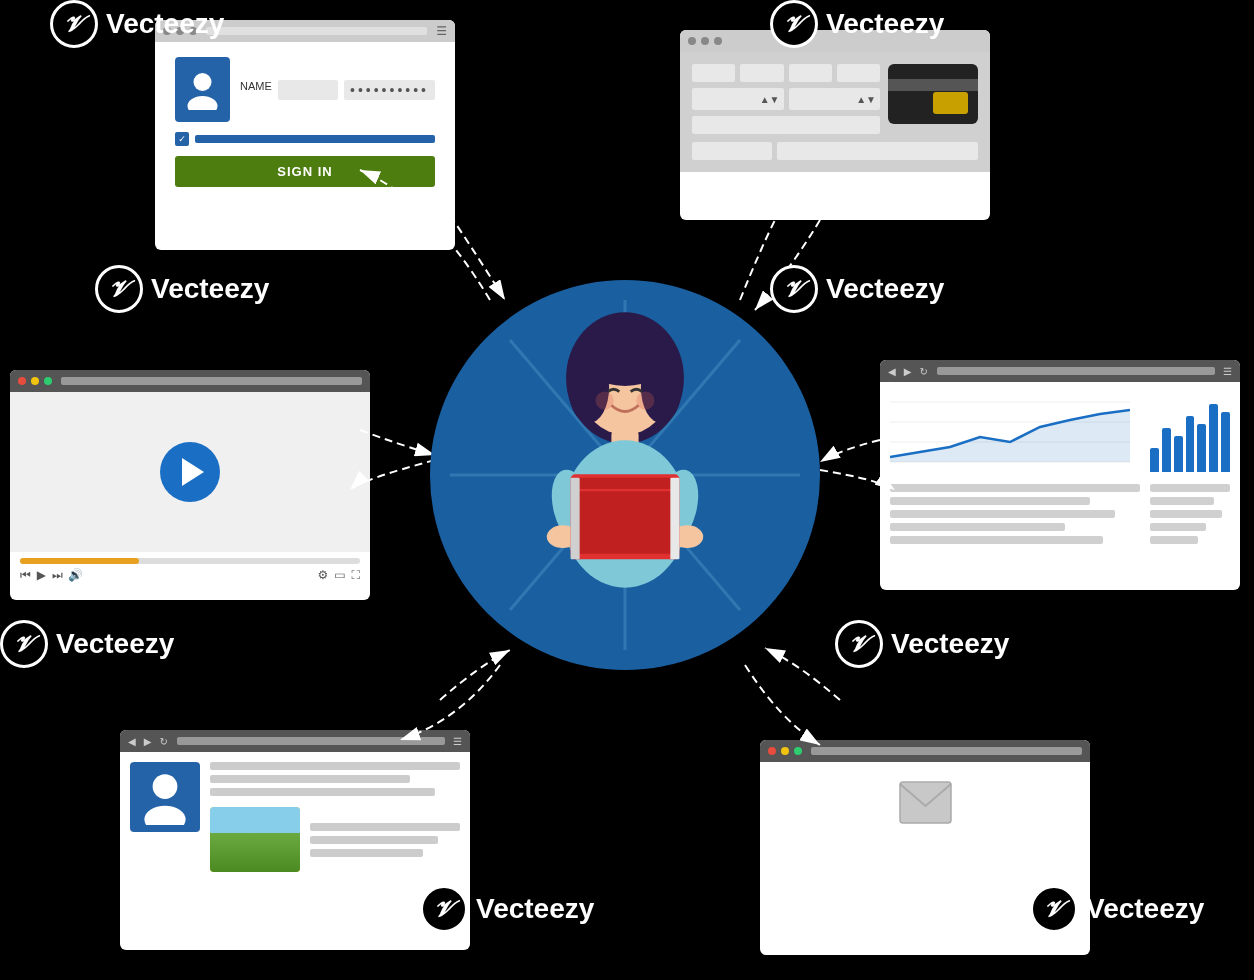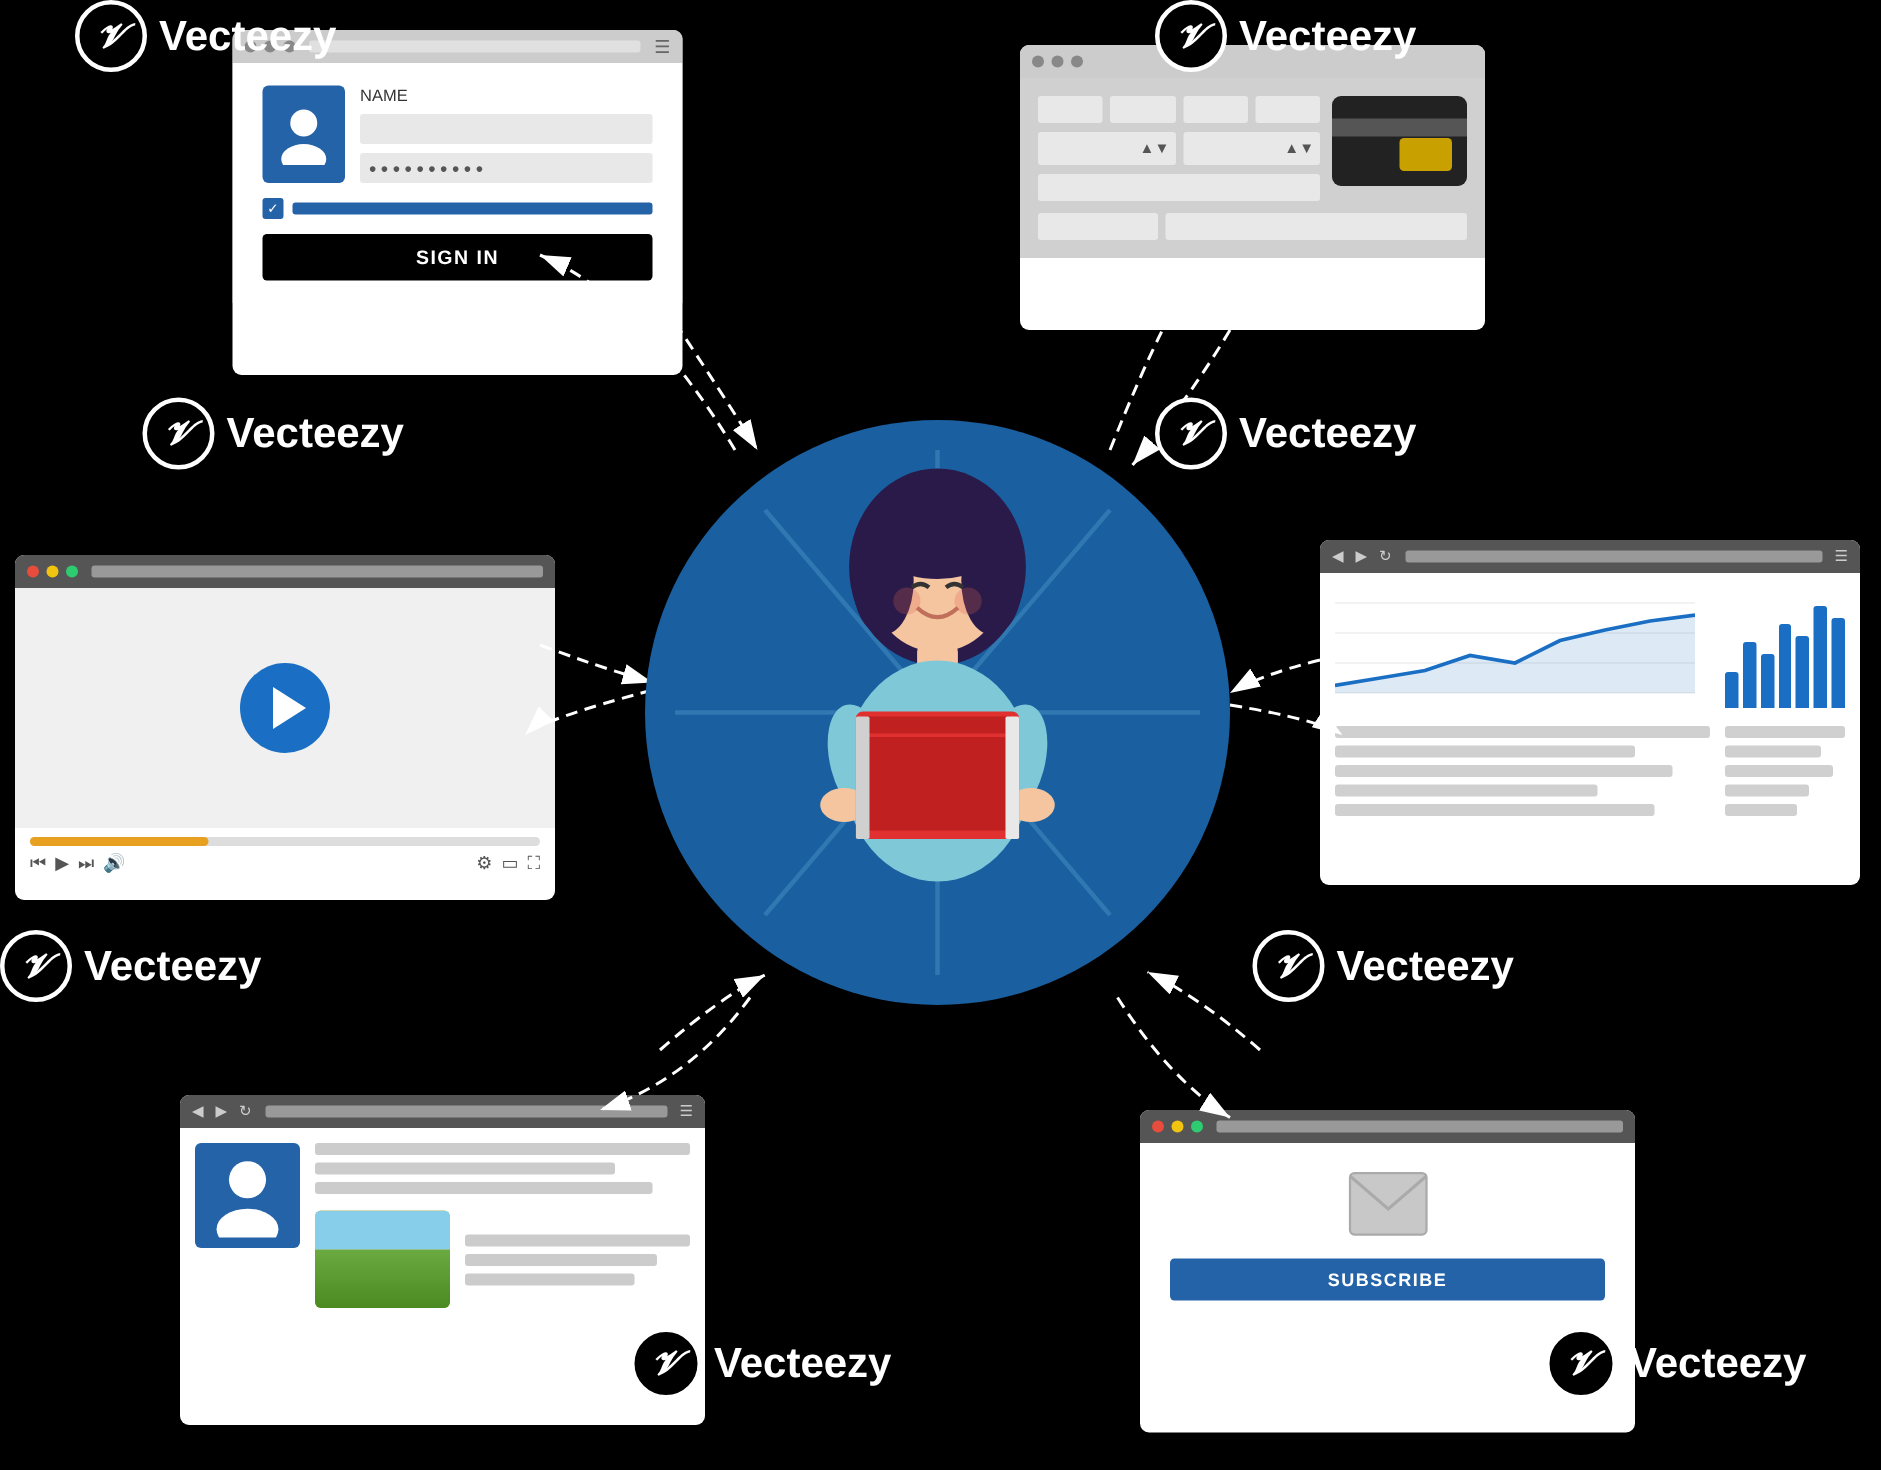--- a/index.html
+++ b/index.html
@@ -108,21 +108,21 @@
       justify-content: center;
       flex-shrink: 0;
     }
     .avatar-icon {
       width: 35px;
       height: 40px;
     }
     .form-fields {
       flex: 1;
       display: flex;
-      flex-direction: column;
+      flex-direction: row;
       gap: 6px;
     }
     .field-label {
       font-size: 11px;
       color: #333;
       text-transform: uppercase;
     }
     .field-input {
       height: 20px;
       background: #e8e8e8;
@@ -157,21 +157,21 @@
       color: #fff;
       font-size: 9px;
     }
     .checkbox-line {
       flex: 1;
       height: 8px;
       background: #2563a8;
       border-radius: 2px;
     }
     .signin-btn {
-      background: #000000;
+      background: #4d7c0f;
       color: #fff;
       text-align: center;
       padding: 8px;
       border-radius: 3px;
       font-size: 13px;
       font-weight: bold;
       letter-spacing: 1px;
     }
 
     
@@ -796,21 +796,20 @@
     <div class="dot green"></div>
     <div class="titlebar-line"></div>
   </div>
   <div class="email-body">
     <div class="email-icon-wrap">
       <svg width="55" height="45" viewBox="0 0 55 45">
         <rect x="2" y="2" width="51" height="41" rx="3" fill="#c8c8c8" stroke="#aaa" stroke-width="1.5"></rect>
         <polyline points="2,4 27.5,26 53,4" fill="none" stroke="#aaa" stroke-width="2"></polyline>
       </svg>
     </div>
-    <div class="subscribe-btn">SUBSCRIBE</div>
   </div>
 </div>
 
 <div id="center-figure">
   <div class="circle-bg">
 
     <svg style="position:absolute;top:0;left:0;width:100%;height:100%;" viewBox="0 0 390 390">
 
       <line x1="195" y1="195" x2="195" y2="20" stroke="rgba(100,180,220,0.3)" stroke-width="3"></line>
       <line x1="195" y1="195" x2="310" y2="60" stroke="rgba(100,180,220,0.3)" stroke-width="3"></line>

